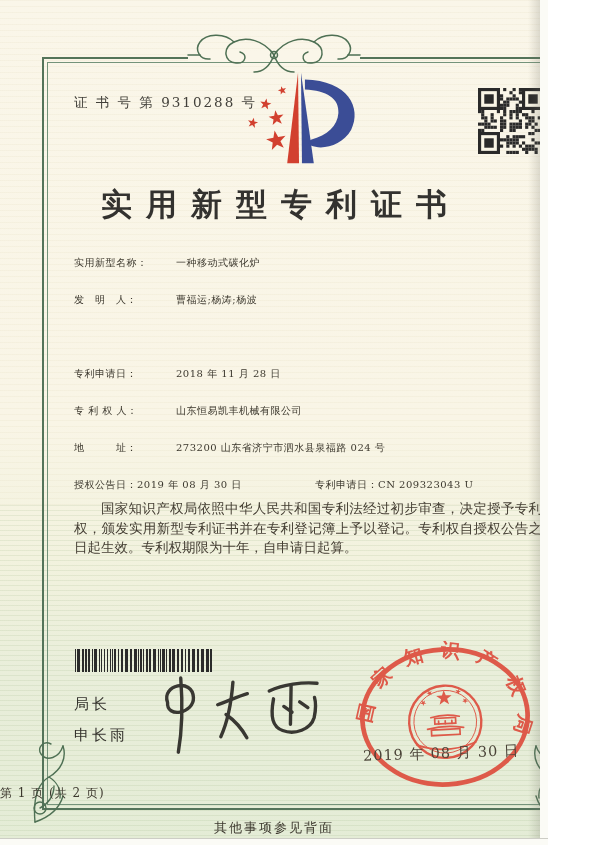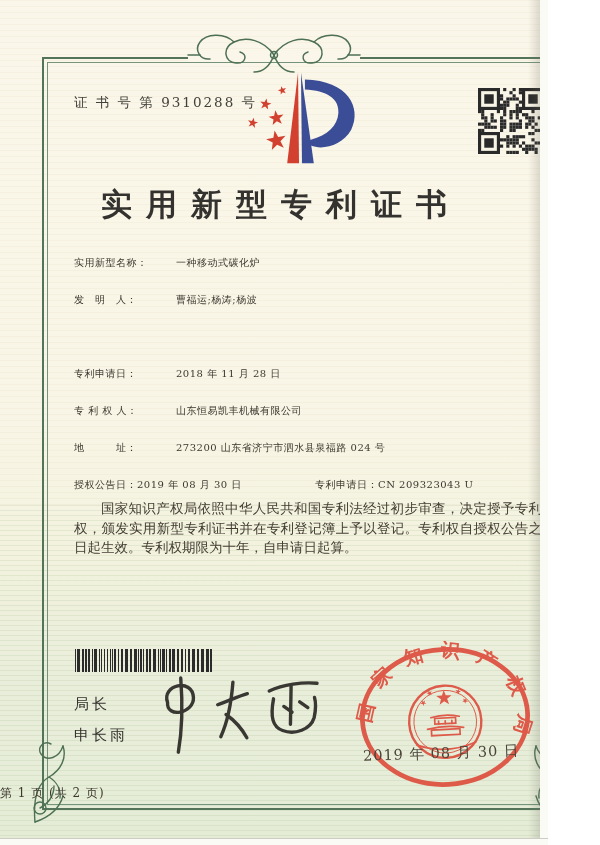--- a/index.html
+++ b/index.html
@@ -373,17 +373,18 @@
         <path d="M76,92 Q95,88 114,92"></path>
         <rect x="80" y="93" width="30" height="6"></rect>
         <path d="M88,84 L88,87 M95,84 L95,87 M102,84 L102,87"></path>
         <path d="M64,108 Q95,120 126,108"></path>
       </g>
     </g>
   </svg>
   <div class="abs seal-date">2019 年 08 月 30 日</div>
 
   <div class="abs page-num">第 1 页 (共 2 页)</div>
+  <div class="abs back-note">其他事项参见背面</div>
 
   <div class="edge-right"></div>
   <div class="edge-right-white"></div>
   <div class="edge-bottom"></div>
 </div>
 
 </body></html>

